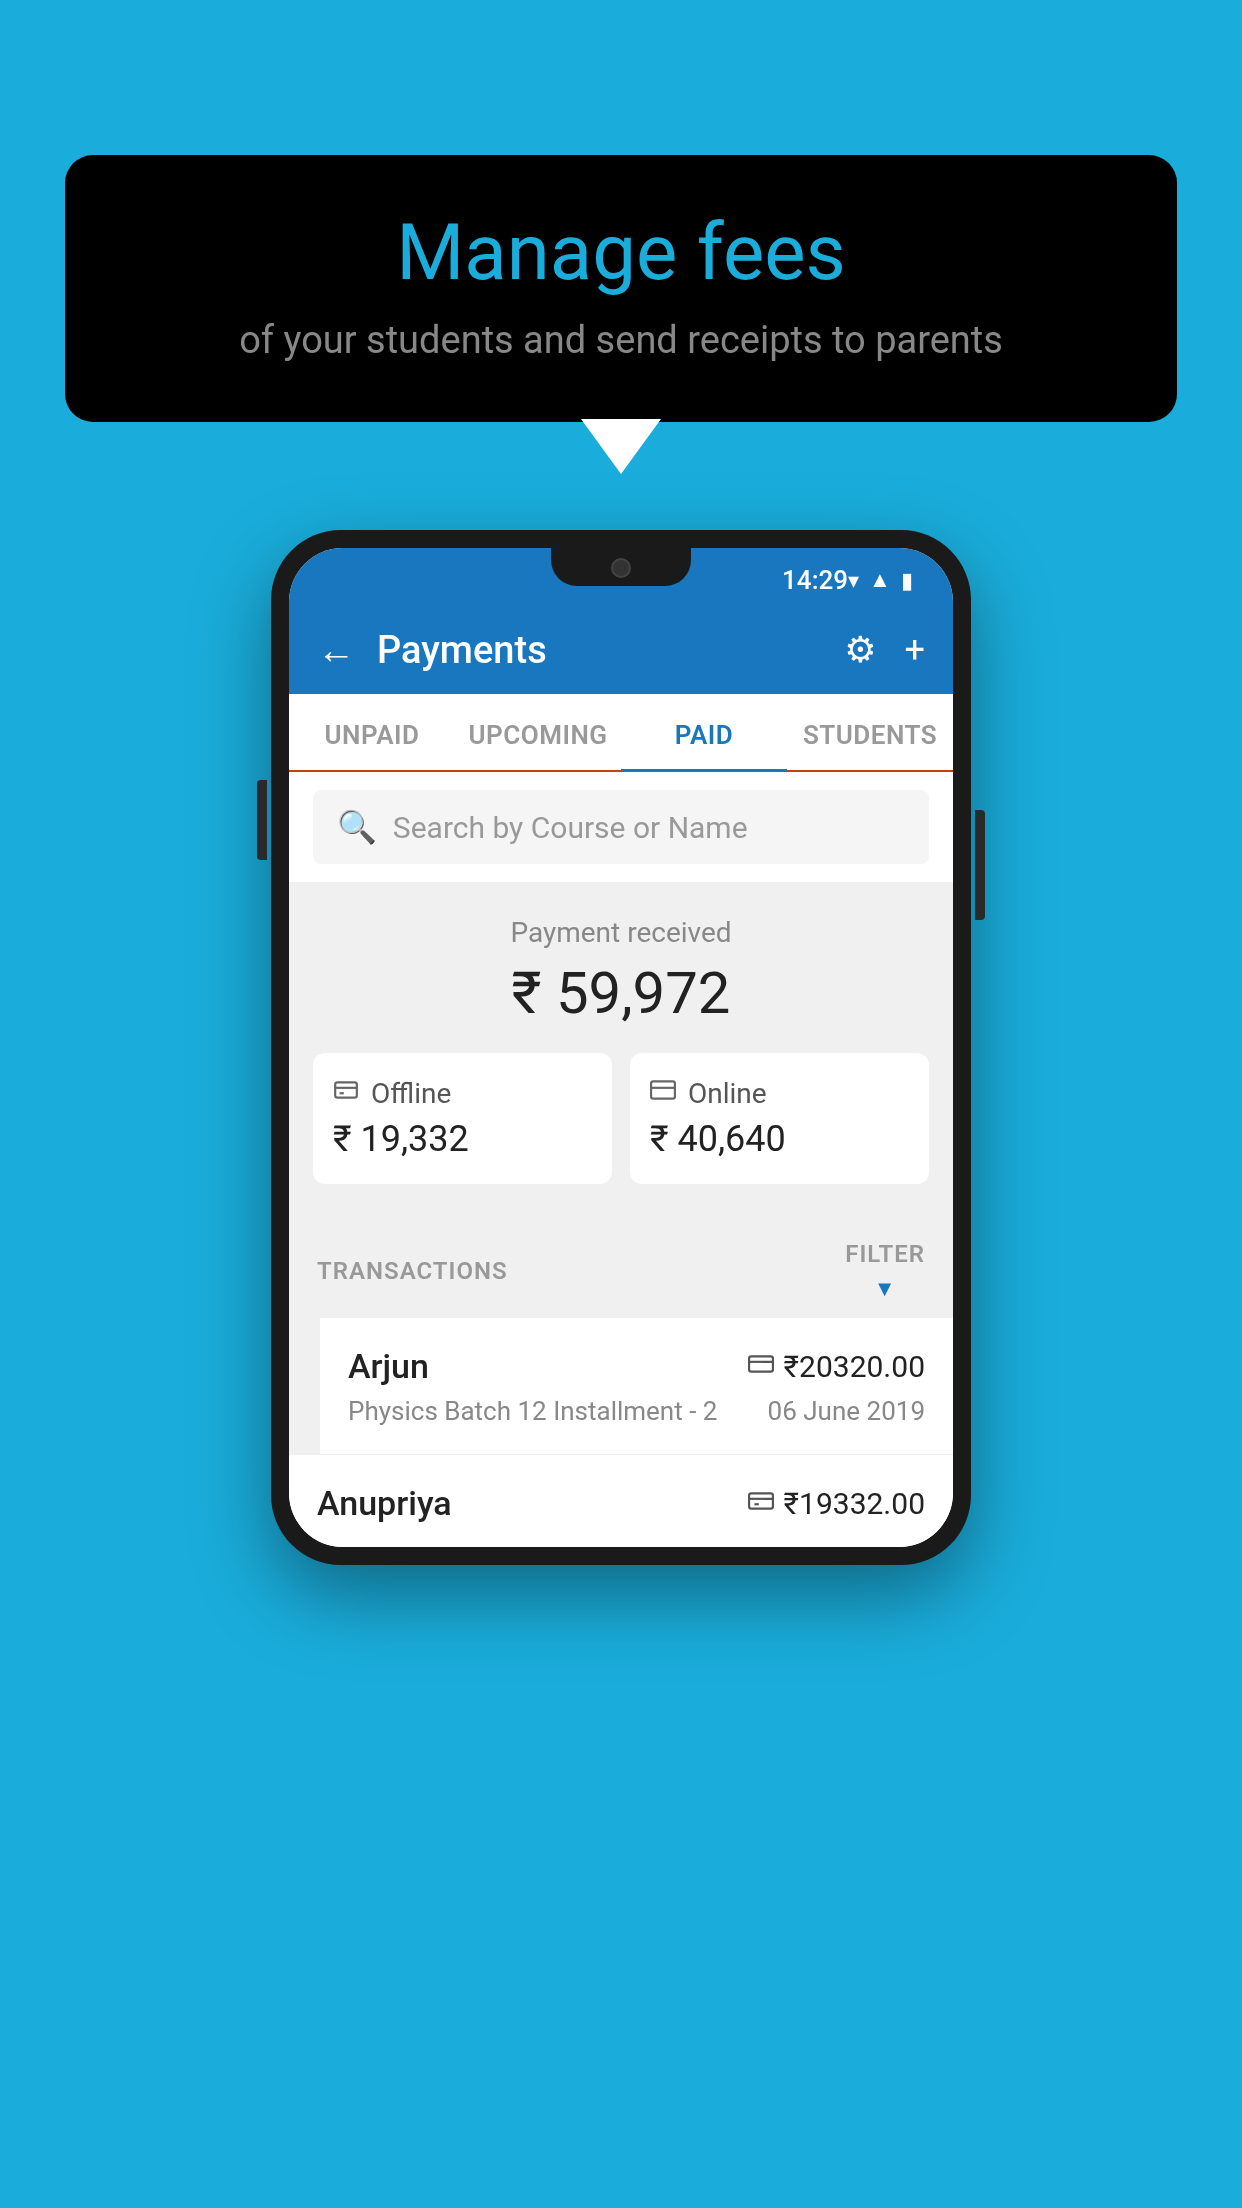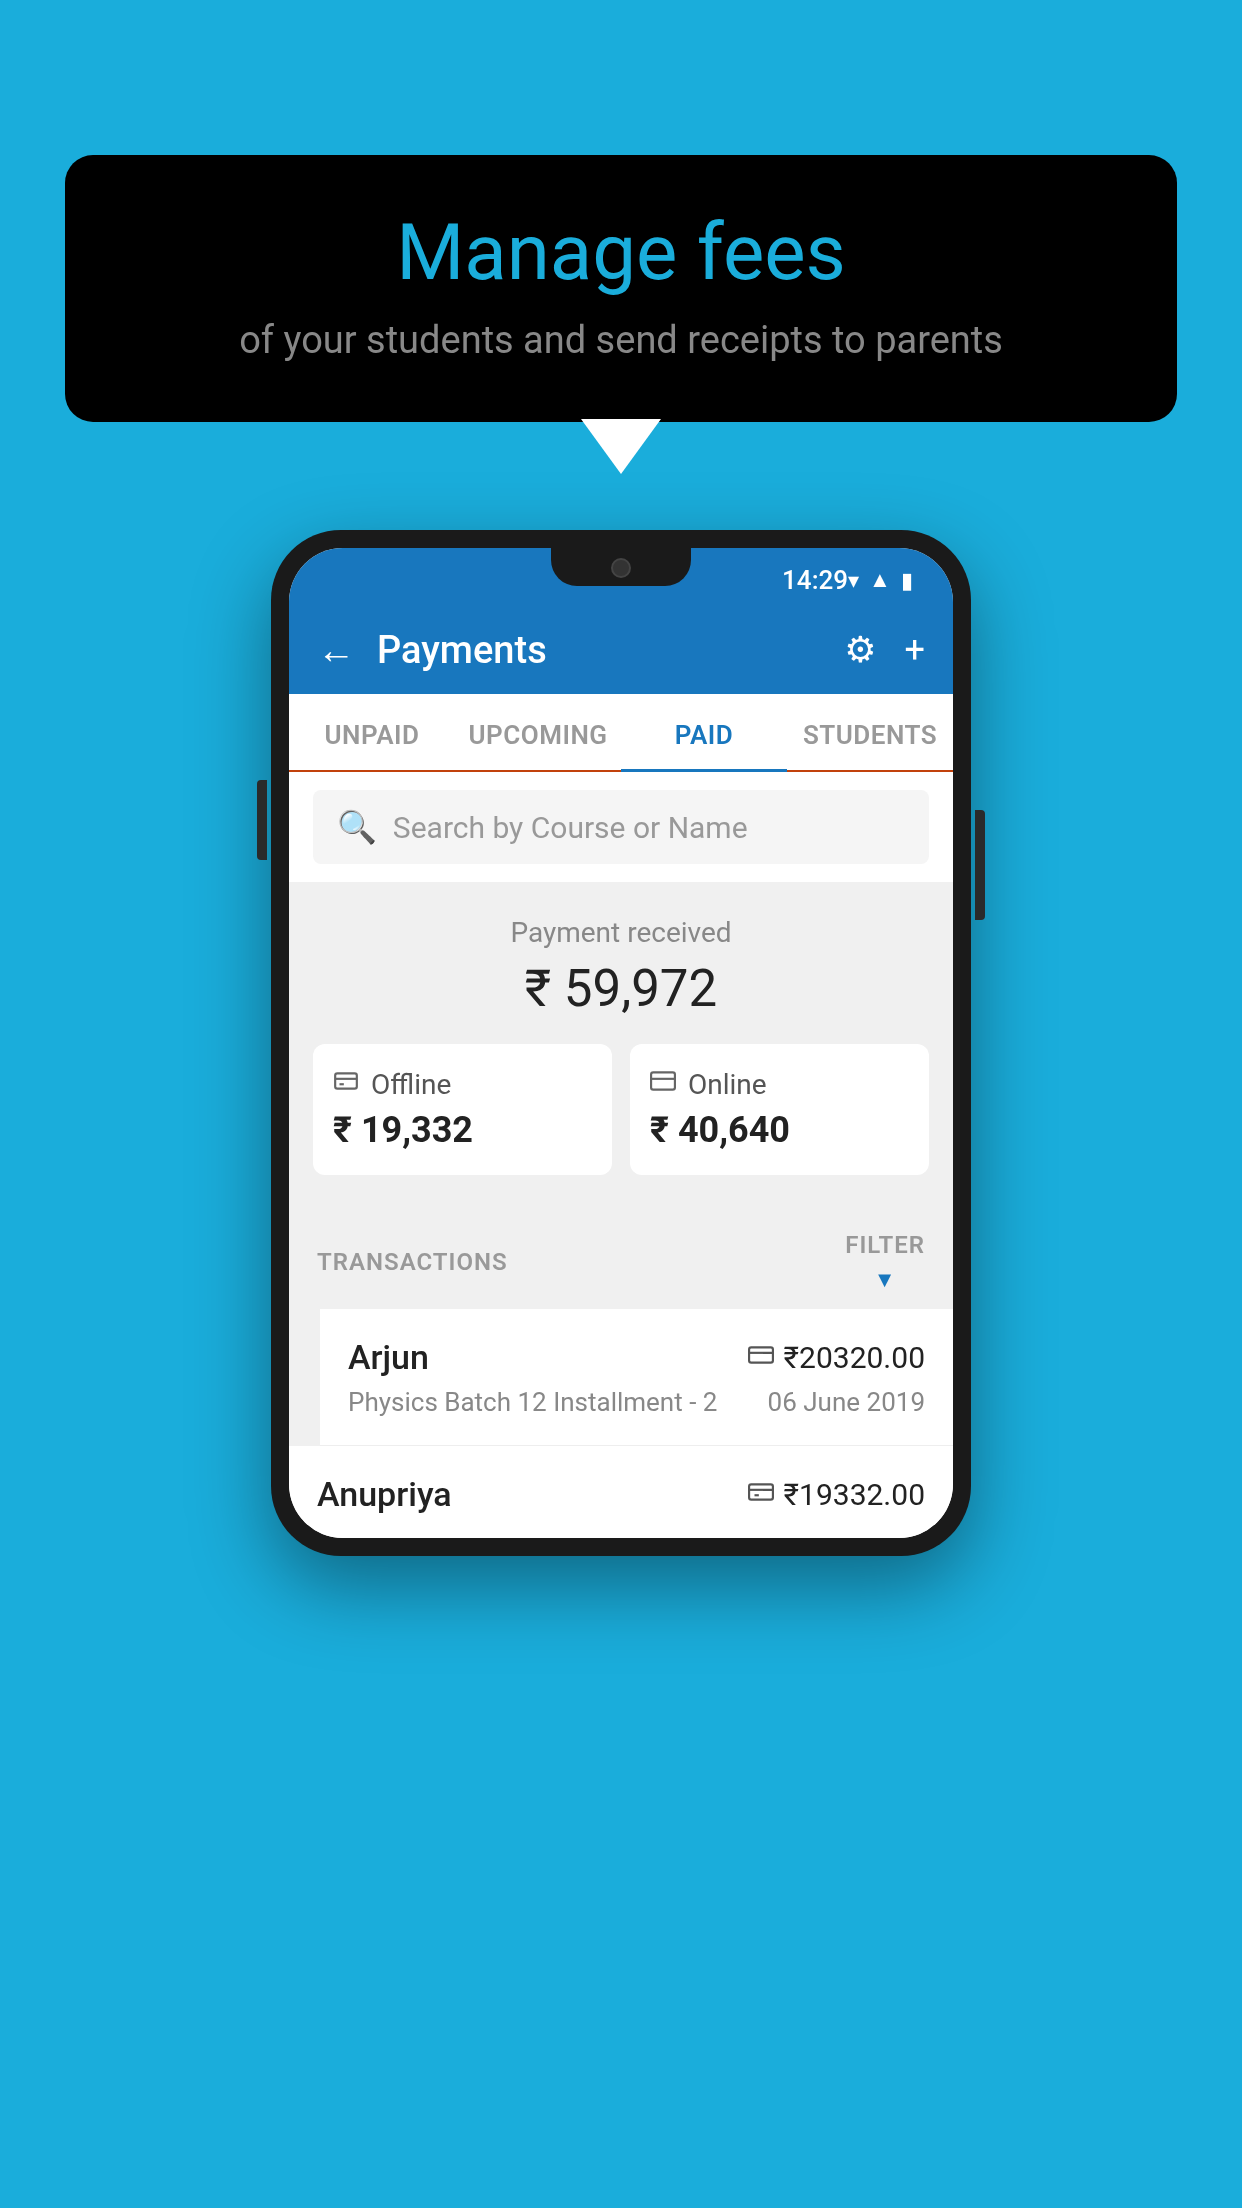--- a/index.html
+++ b/index.html
@@ -253,21 +253,21 @@
       text-align: center;
     }
 
     .payment-label {
       font-size: 28px;
       color: #888;
       margin-bottom: 10px;
     }
 
     .payment-amount {
-      font-size: 51px;
+      font-size: 58px;
       color: #222;
       font-weight: 400;
       margin-bottom: 26px;
     }
 
     .payment-cards {
       display: flex;
       gap: 18px;
     }
 
@@ -291,21 +291,21 @@
     }
 
     .card-label {
       font-size: 28px;
       color: #555;
     }
 
     .card-amount {
       font-size: 36px;
       color: #222;
-      font-weight: 700;
+      font-weight: 400;
       margin-top: 6px;
     }
 
     
     .transactions-header {
       display: flex;
       justify-content: space-between;
       align-items: center;
       padding: 28px 28px 16px;
       background: #f0f0f0;

